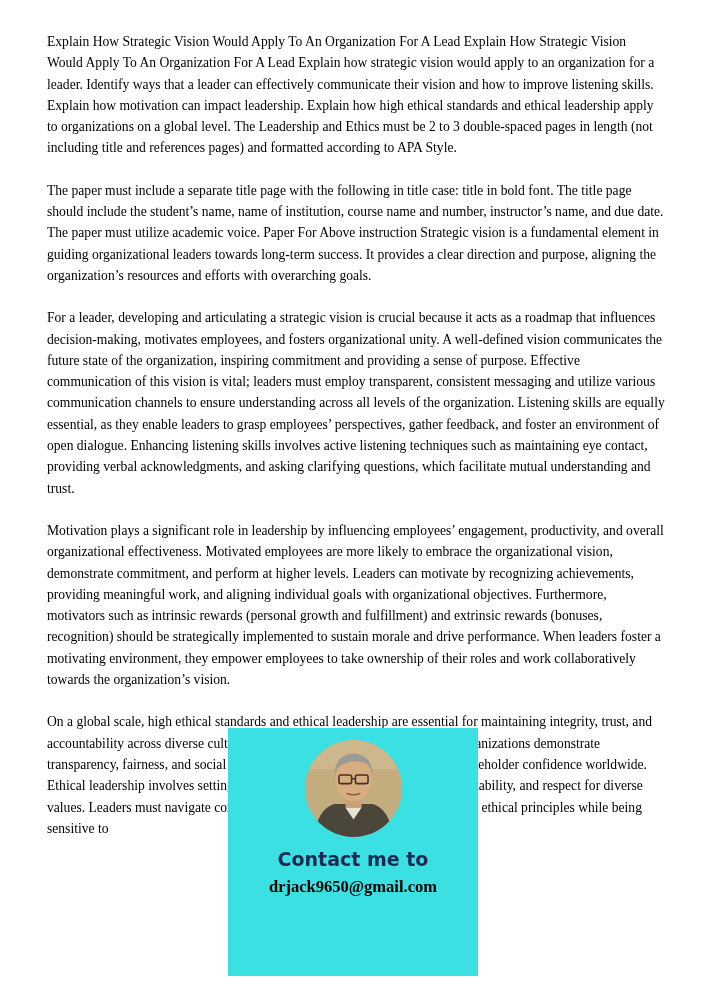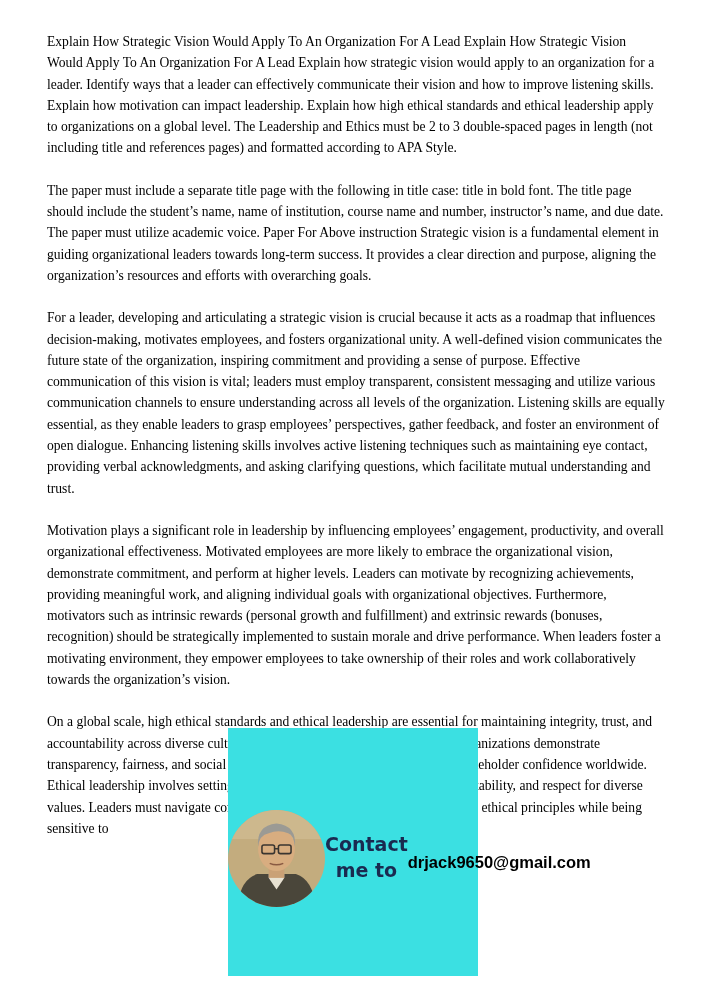--- a/index.html
+++ b/index.html
@@ -25,20 +25,21 @@
   }
   .content p { margin: 0 0 21px 0; }
   .contact-card {
     position: absolute;
     left: 228px;
     top: 728px;
     width: 250px;
     height: 248px;
     background: #3BE0E2;
     display: flex;
+    flex-direction: column;
     align-items: center;
   }
   .portrait {
     width: 97px;
     height: 97px;
     border-radius: 50%;
     overflow: hidden;
     margin-top: 12px;
     flex: 0 0 auto;
   }
@@ -46,22 +47,22 @@
   .card-headline {
     margin-top: 9px;
     font-family: "DejaVu Sans", sans-serif;
     font-weight: 700;
     font-size: 19px;
     line-height: 26px;
     color: #1A2A50;
     text-align: center;
   }
   .card-email {
-    margin-top: 20px;
-    font-family: Liberation Sans, sans-serif;
+    margin-top: 5px;
+    font-family: Liberation Serif, serif;
     font-weight: 700;
     font-size: 16.5px;
     color: #000000;
     text-align: center;
   }
 </style>
 </head>
 <body>
 
 <div class="page">

